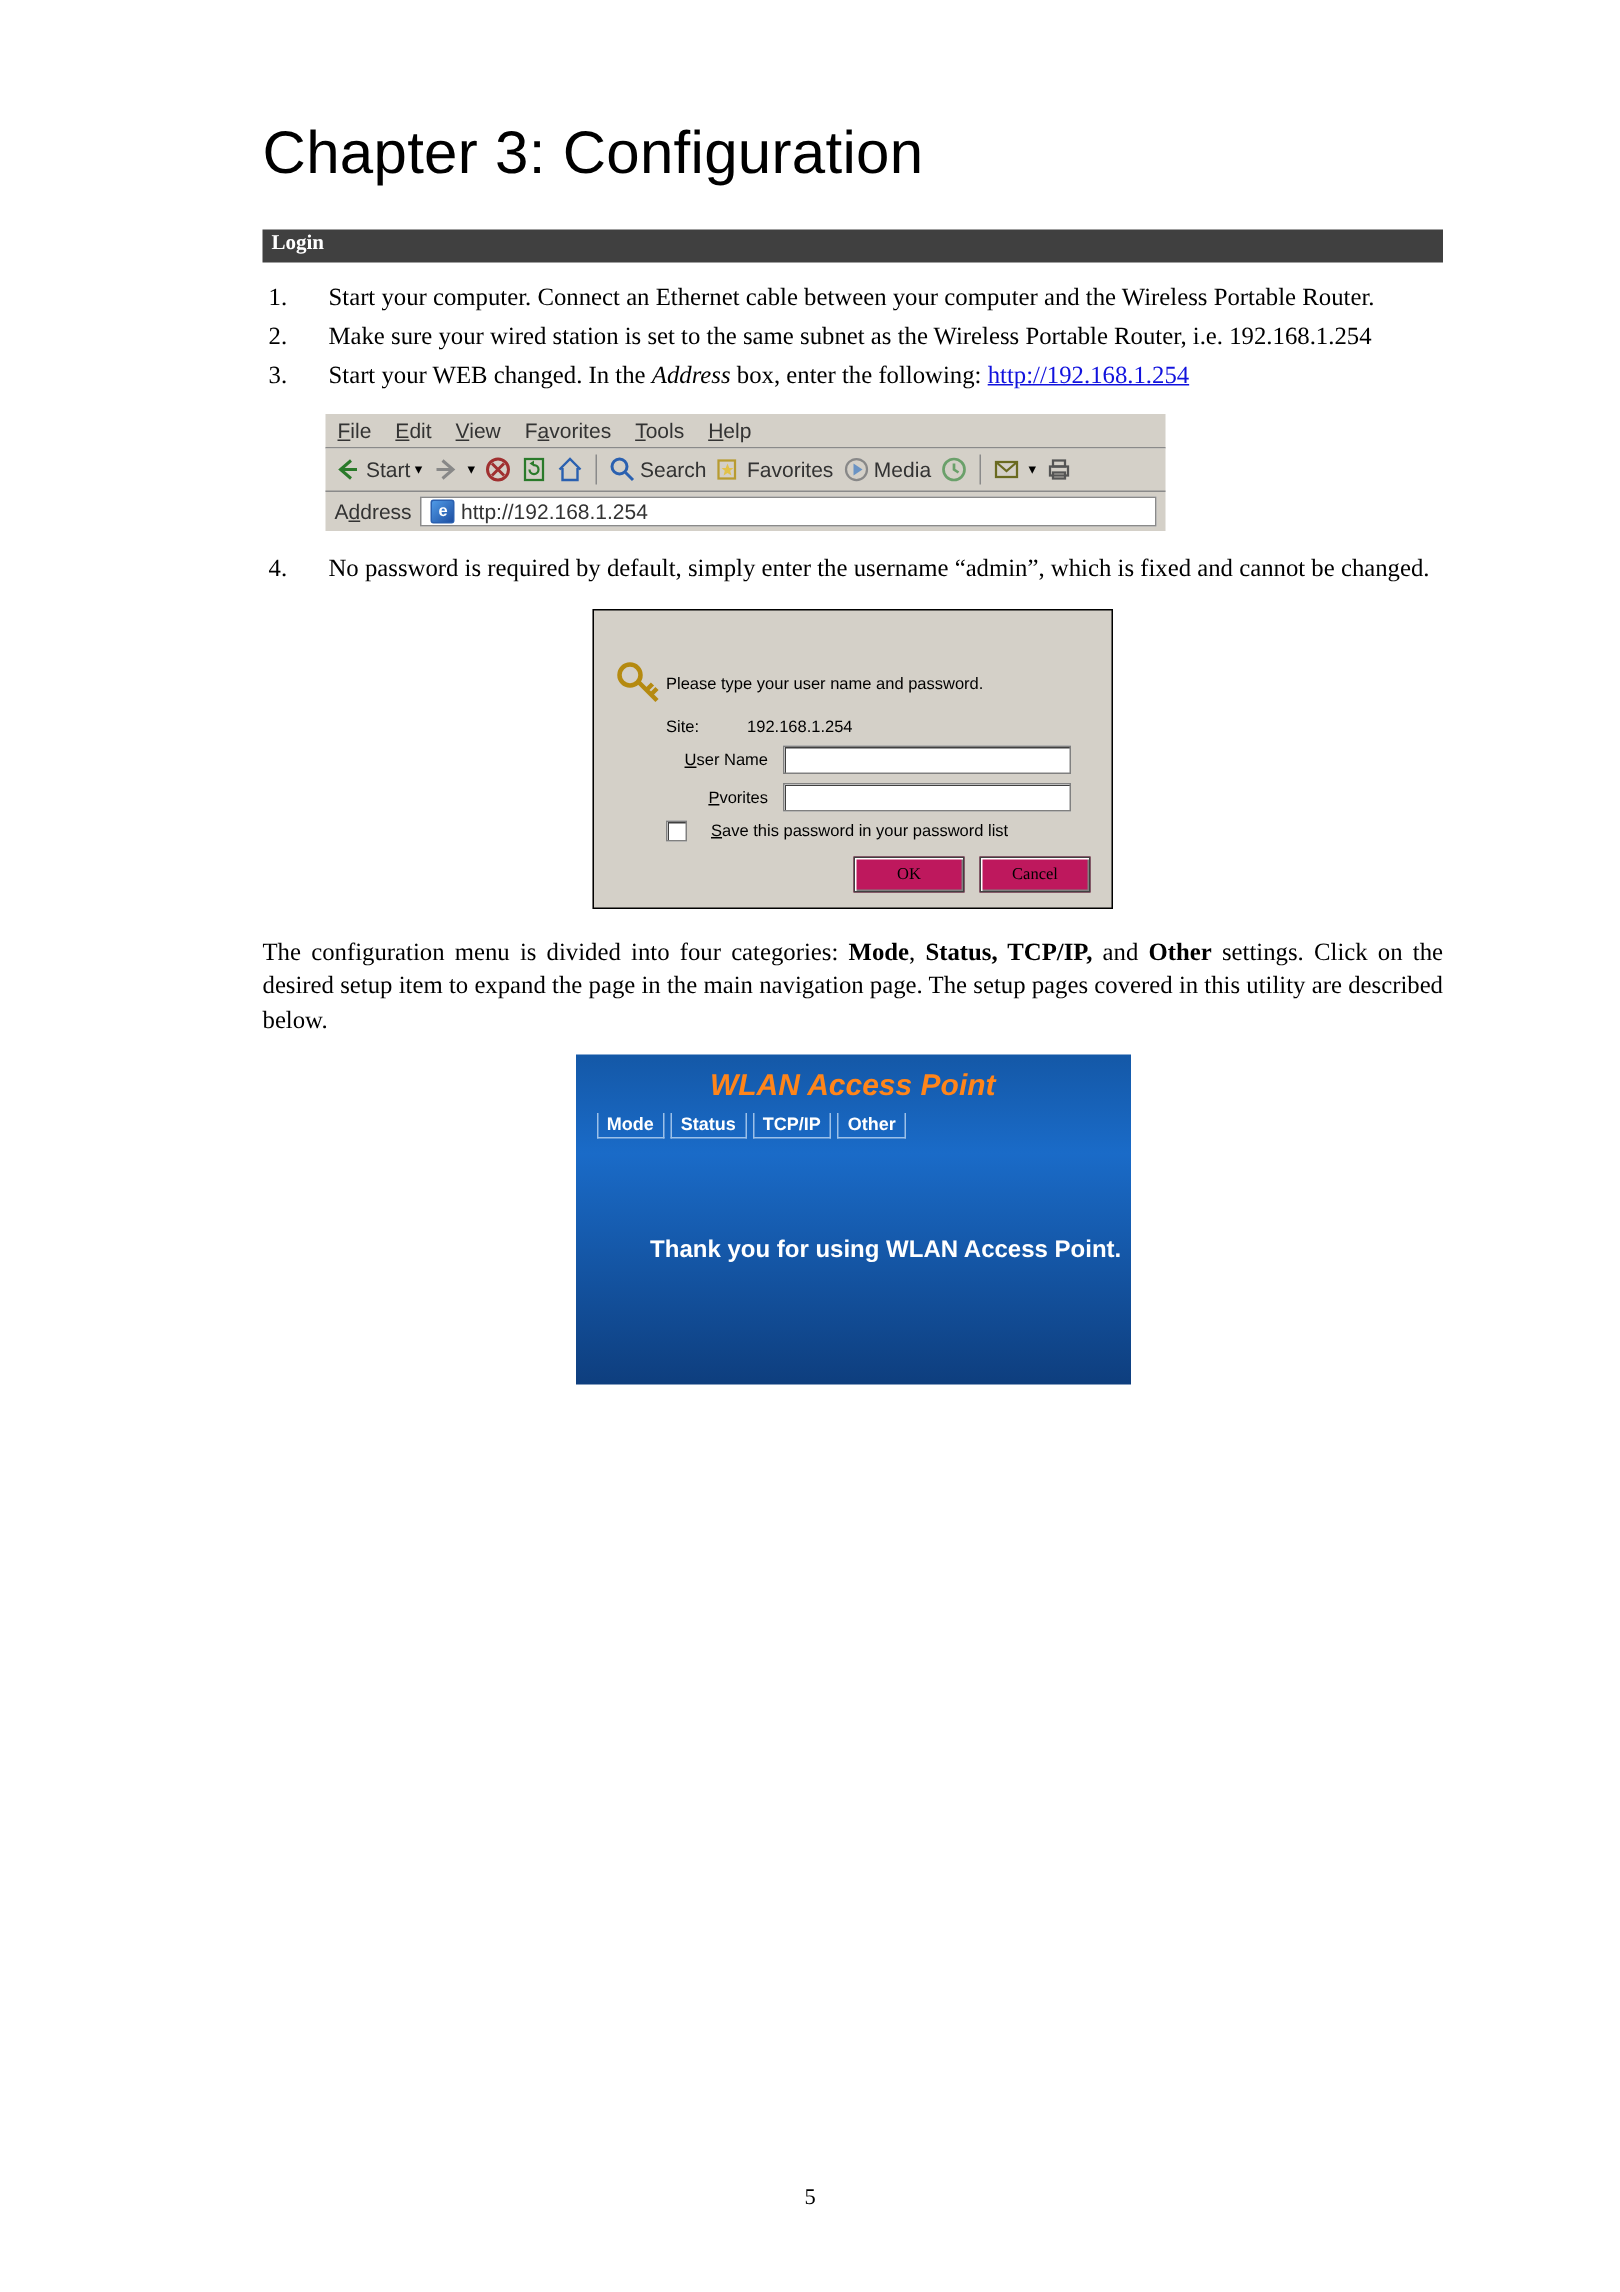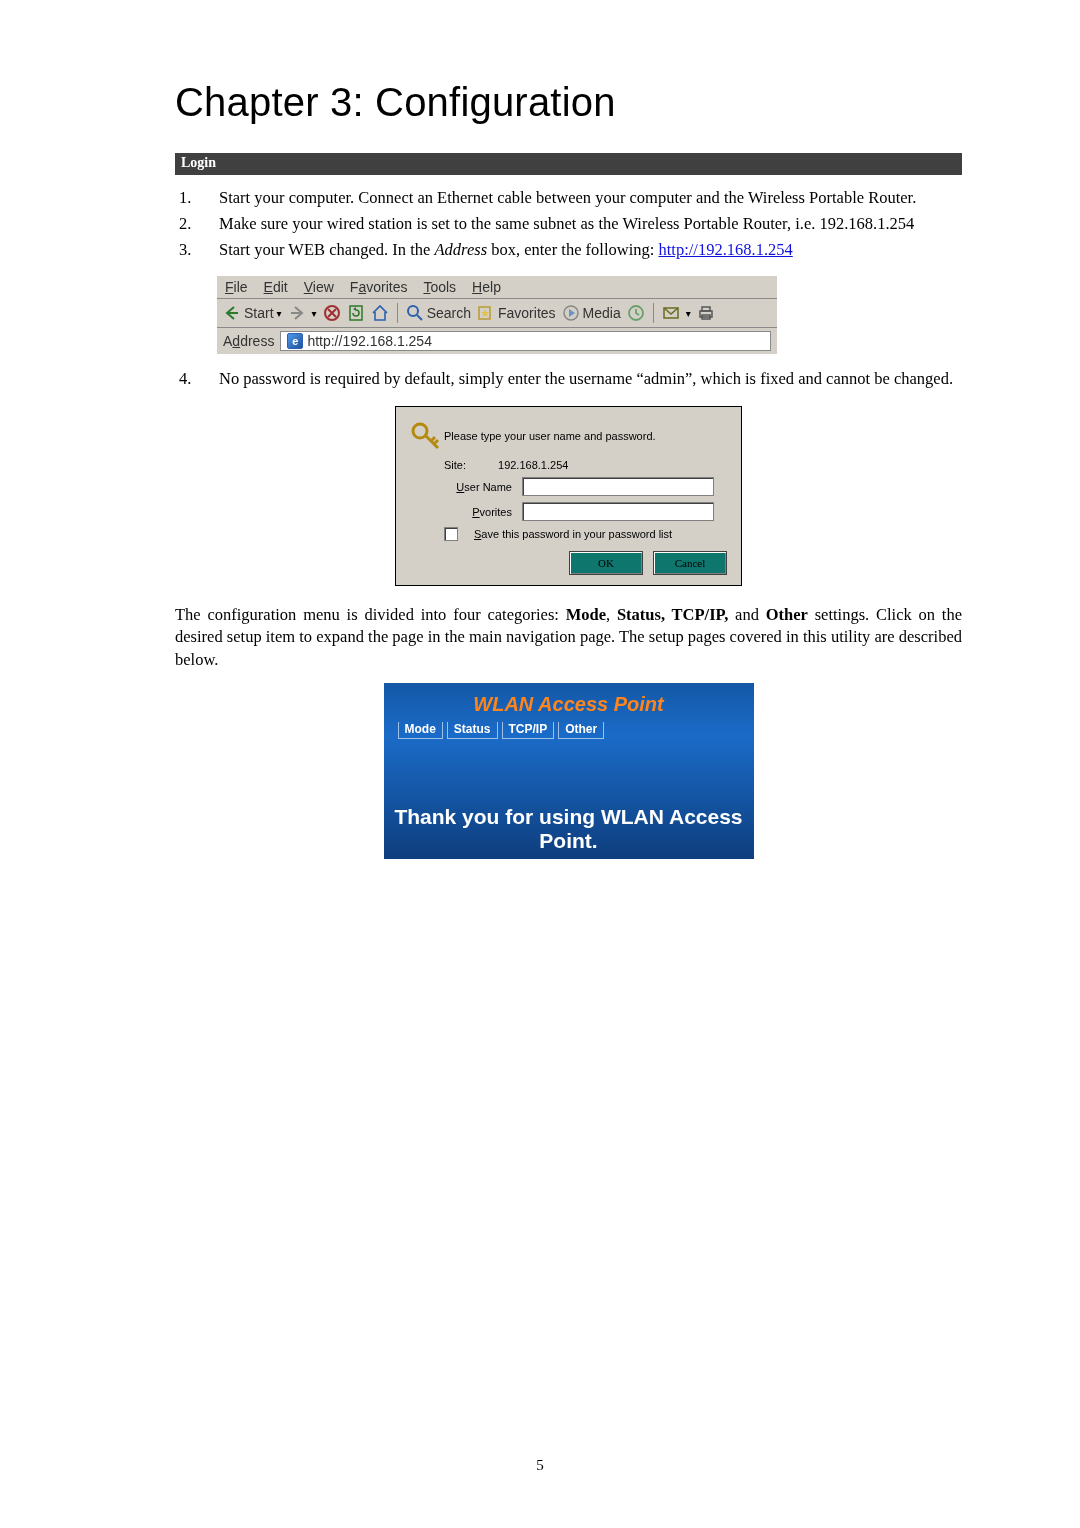--- a/index.html
+++ b/index.html
@@ -129,48 +129,48 @@
   .np-title .ctrls { display:flex; gap:2px; }
   .np-title .ctrl {
     width:16px; height:14px;
     background:#c0c0c0;
     border:1px solid #fff;
     color:#000;
     font-size:11px; font-weight:700;
     display:flex; align-items:center; justify-content:center;
     box-shadow: inset -1px -1px 0 #404040;
   }
-  .np-body { padding: 12px 14px 10px 14px; }
+  .np-body { padding: 12px 14px 10px 14px; margin-top: 19px; }
   .np-row { display:flex; align-items:center; margin-bottom:6px; }
   .np-keyico { width:34px; flex:0 0 34px; }
   .np-keyico svg { width:32px; height:32px; }
   .np-fields { margin-left:34px; margin-top:6px;text-align:right; }
   .np-fieldrow { display:flex; align-items:center; gap:10px; margin-bottom:6px;}
   .np-lbl { width:68px; }
   .np-lbl u { text-decoration: underline; }
   .np-input {
     width: 190px; height:17px;
     background:#fff; border:1px solid #808080;
     box-shadow: inset 1px 1px 0 #404040;
   }
   .np-site { display:flex; gap:32px; margin-left:0; }
   .np-chk { width:12px;height:12px; border:1px solid #808080; background:#fff; display:inline-block; margin-right:6px; box-shadow: inset 1px 1px 0 #404040;}
   .np-btns { display:flex; justify-content:flex-end; gap:10px; margin-top:10px;}
   .np-btn {
     width:72px; height:22px;
-    background:#0f766e;
+    background:#be185d;
     border:1px solid #404040;
     box-shadow: inset 1px 1px 0 #fff, inset -1px -1px 0 #808080;
     font-family:Tahoma; font-size:11px;
     display:flex; align-items:center; justify-content:center;
   }
 
   
   .wlan {
-    width: 370px; height: 176px;
+    width: 370px; height: 220px;
     margin: 8px auto 0 auto;
     background: linear-gradient(#1458a7,#1a6bc8 30%,#0e3e7e 100%);
     padding: 6px;
     font-family: Tahoma, Arial, sans-serif;
     box-sizing: border-box;
   }
   .wlan-title {
     text-align:center;
     color:#ff851a;
     font-family: "Trebuchet MS", Arial, sans-serif;
@@ -187,24 +187,24 @@
     padding: 0 6px 2px 6px;
     color:#fff;
     font-size:12px;
     font-weight:700;
     border-left:1px solid #9cc0e8;
     border-right:1px solid #9cc0e8;
     border-bottom:1px solid #9cc0e8;
   }
   .wlan-msg {
     margin-top: 66px;
-    text-align:center;
+    text-align:right;
     color:#fff;
     font-weight:700;
-    font-size:21px;
+    font-size:16px;
   }
 
   .post-para {
     font-size:16.5px;
     line-height:1.35;
     text-align: justify;
     margin: 0 0 12px 0;
   }
   .post-para b { font-weight:700; }
 

